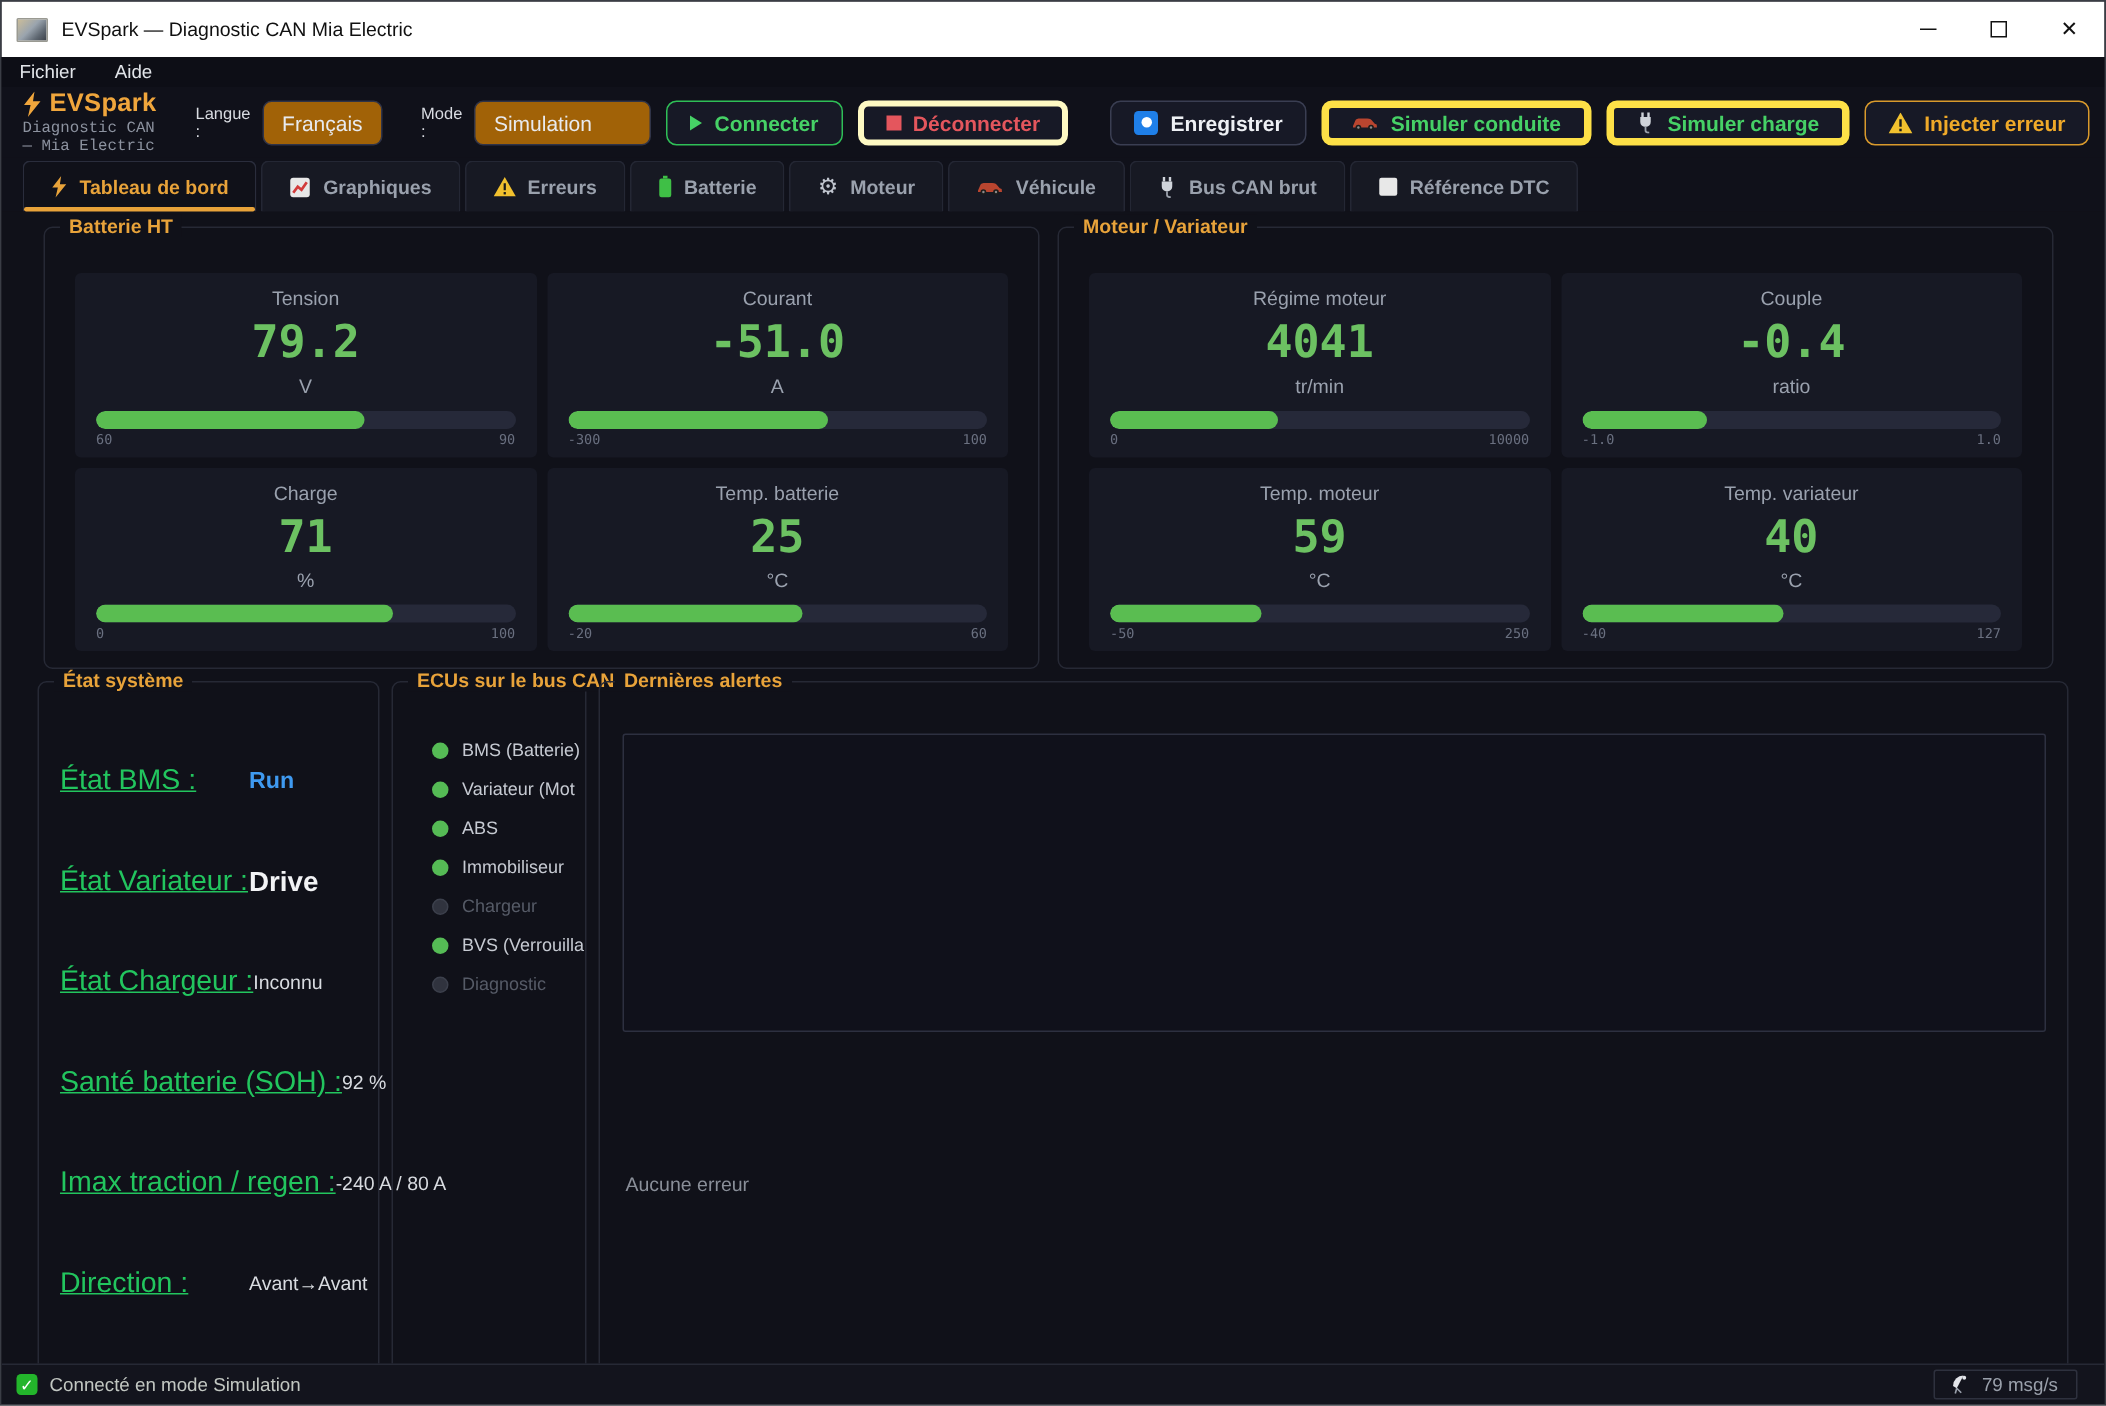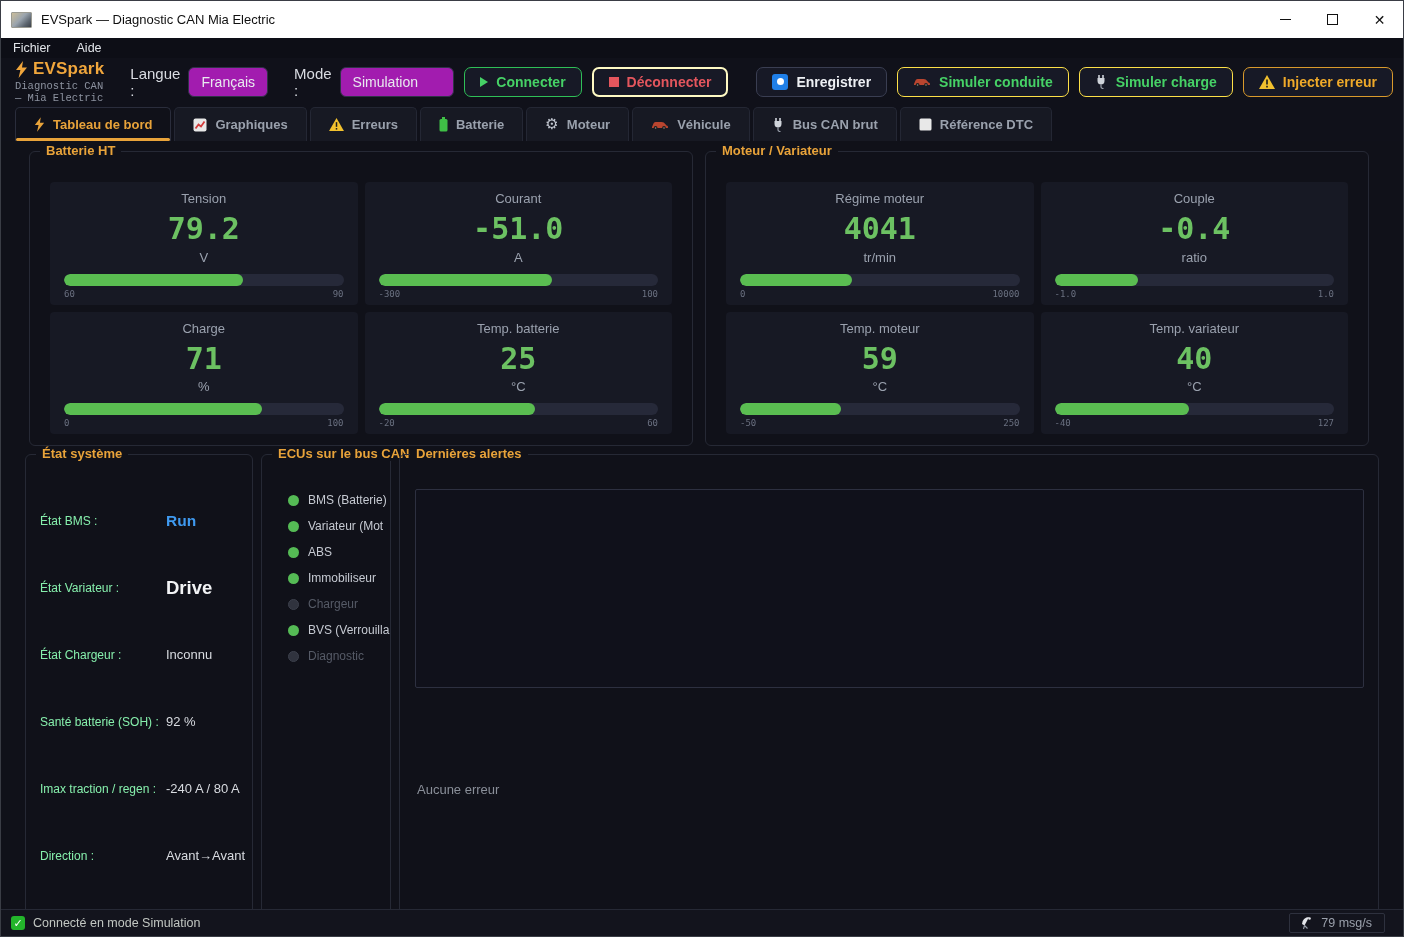--- a/index.html
+++ b/index.html
@@ -20,31 +20,31 @@
   
   .menubar { height:20px; background:#0d0e16; display:flex; align-items:center; padding-left:12px; gap:26px; flex:0 0 auto; }
   .menu-item { color:#e2e5ea; font-size:12.5px; }
 
   
   .toolbar { height:47px; background:#10111a; display:flex; align-items:center; padding:0 10px 0 14px; flex:0 0 auto; }
   .brand { display:flex; flex-direction:column; justify-content:center; margin-right:26px; }
   .brand-top { display:flex; align-items:center; gap:5px; }
   .brand-name { color:#f0a63c; font-weight:bold; font-size:17px; letter-spacing:.2px; }
   .brand-sub { color:#8d93a0; font-size:10.5px; margin-top:1px;font-family:Liberation Mono, monospace; }
-  .tb-label { color:#d9dce2; font-size:15px; margin:0 8px 0 0; }
-  .combo { background:#a21caf; border:1px solid #2f3347; border-radius:6px; height:30px; display:flex; align-items:center;
+  .tb-label { color:#d9dce2; font-size:11px; margin:0 8px 0 0; }
+  .combo { background:#a16207; border:1px solid #2f3347; border-radius:6px; height:30px; display:flex; align-items:center;
            padding:0 12px; color:#e8eaef; font-size:14px; }
   .combo.lang { width:100px; margin-right:26px; }
   .combo.mode { width:226px; }
   .btn { height:30px; border-radius:7px; background:#171926; display:flex; align-items:center; gap:8px;
          padding:0 15px; font-size:14px; font-weight:bold; margin-left:10px; white-space:nowrap; }
   .btn-connect { border:1px solid #2fbf57; color:#46d166; }
-  .btn-disconnect { border:2px solid #fef9c3; color:#e4565d; }
+  .btn-disconnect { border:4px solid #fef9c3; color:#e4565d; }
   .btn-record { border:1px solid #3a3e52; color:#eef0f4; margin-left:28px; }
-  .btn-green { border:1px solid #fde047; color:#46d166; }
+  .btn-green { border:5px solid #fde047; color:#46d166; }
   .btn-orange { border:1px solid #d99a2c; color:#efa929; }
   .play-tri { width:0; height:0; border-left:8px solid #46d166; border-top:5px solid transparent; border-bottom:5px solid transparent; }
   .stop-sq { width:10px; height:10px; background:#e4565d; }
   .rec-ico { width:16px; height:16px; background:#1f7fe8; border-radius:3px; display:flex; align-items:center; justify-content:center; }
   .rec-dot { width:7px; height:7px; background:#fff; border-radius:50%; }
 
   
   .tabbar { height:36px; background:#10111a; display:flex; align-items:flex-end; padding-left:14px; flex:0 0 auto; }
   .tab { height:34px; display:flex; align-items:center; gap:8px; padding:0 18px; margin-right:3px;
          background:#171923; border:1px solid #242734; border-bottom:none; border-radius:5px 5px 0 0;
@@ -66,21 +66,21 @@
   .g-value { color:#6cc162; font-family:"DejaVu Sans Mono", monospace; font-weight:bold; font-size:30px; margin-top:6px; line-height:1.15; }
   .g-unit { color:#9aa1ae; font-size:13px; margin-top:3px; }
   .g-bar { width:100%; height:12px; background:#262939; border-radius:6px; margin-top:9px; overflow:hidden; }
   .g-fill { height:100%; background:#5abd51; border-radius:6px; }
   .g-range { width:100%; display:flex; justify-content:space-between; font-family:"DejaVu Sans Mono", monospace; font-size:9px; color:#6a7080; margin-top:3px; }
 
   .bottom-row { margin:8px 24px 0 24px; height:559px; display:grid; grid-template-columns:228px 130px 1fr; gap:8px; }
 
   .sys-body { position:absolute; inset:0; padding:32px 12px 10px 14px; display:flex; flex-direction:column; }
   .sys-row { height:67px; display:flex; align-items:center; }
-  .sys-label { flex:0 0 126px; color:#86efac; font-size:12px; white-space:nowrap; }
+  .sys-label { flex:0 0 126px; color:#22c55e; font-size:19px; white-space:nowrap;text-decoration:underline; }
   .sys-value { color:#d8dbe0; font-size:13px; white-space:nowrap; }
   .sys-value.run { color:#3f9af0; font-weight:bold; font-size:15.5px; }
   .sys-value.drive { color:#f2f3f5; font-weight:bold; font-size:18.5px; }
 
   .ecu-body { position:absolute; inset:0; padding:32px 6px 10px 26px; display:flex; flex-direction:column; overflow:hidden; }
   .ecu-item { height:26px; display:flex; align-items:center; gap:9px; white-space:nowrap; }
   .ecu-dot { width:11px; height:11px; border-radius:50%; flex:0 0 auto; }
   .ecu-dot.on { background:#55bb55; }
   .ecu-dot.off { background:#30333e; border:1px solid #3c404c; }
   .ecu-label { color:#c6cad2; font-size:12px; }

